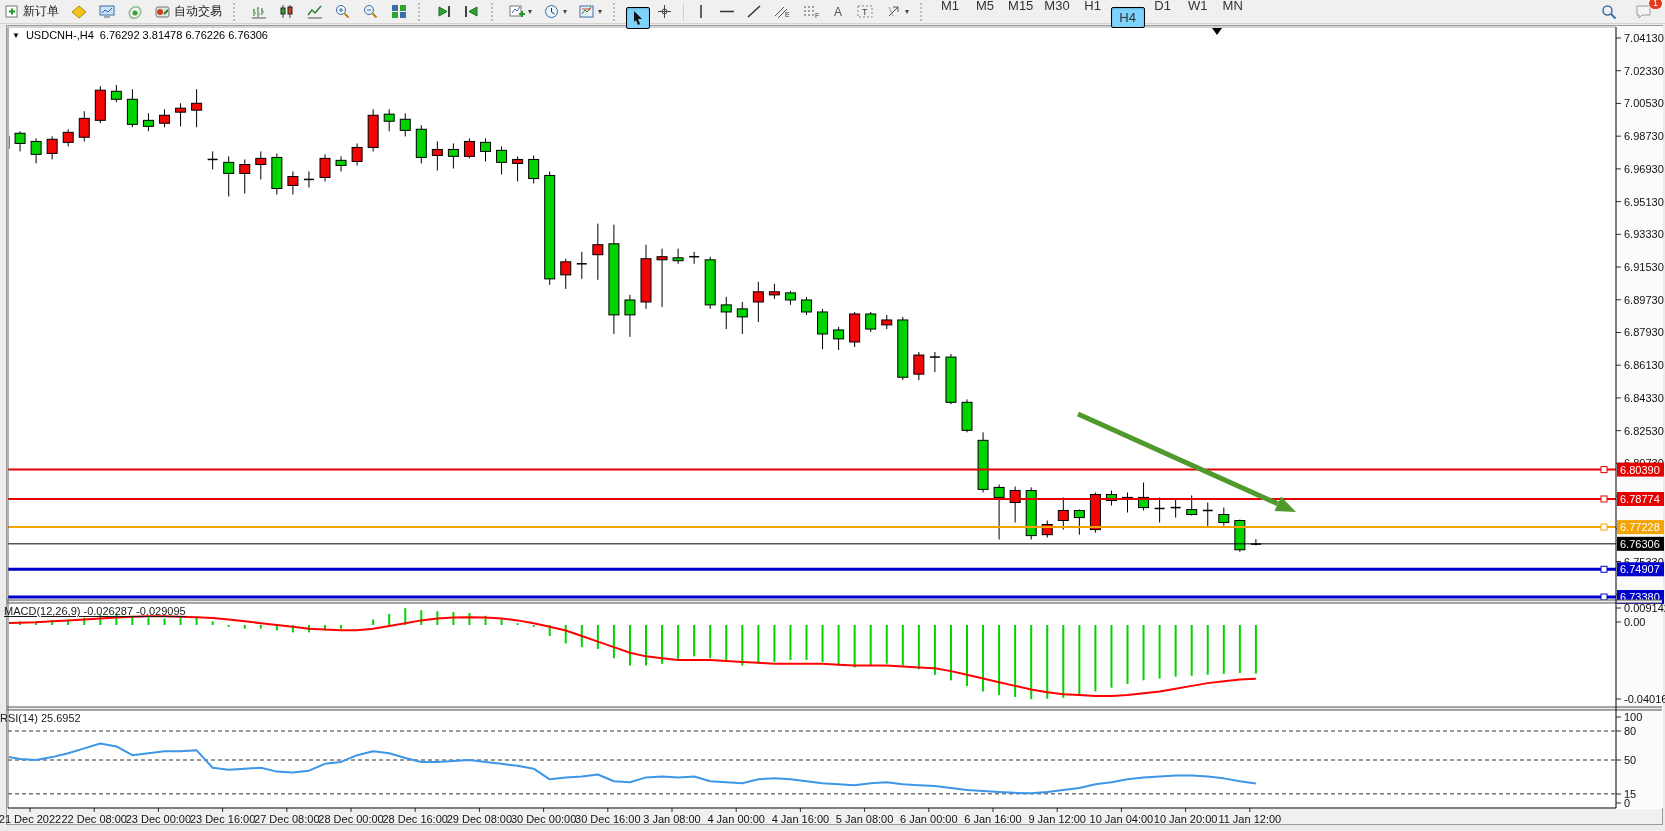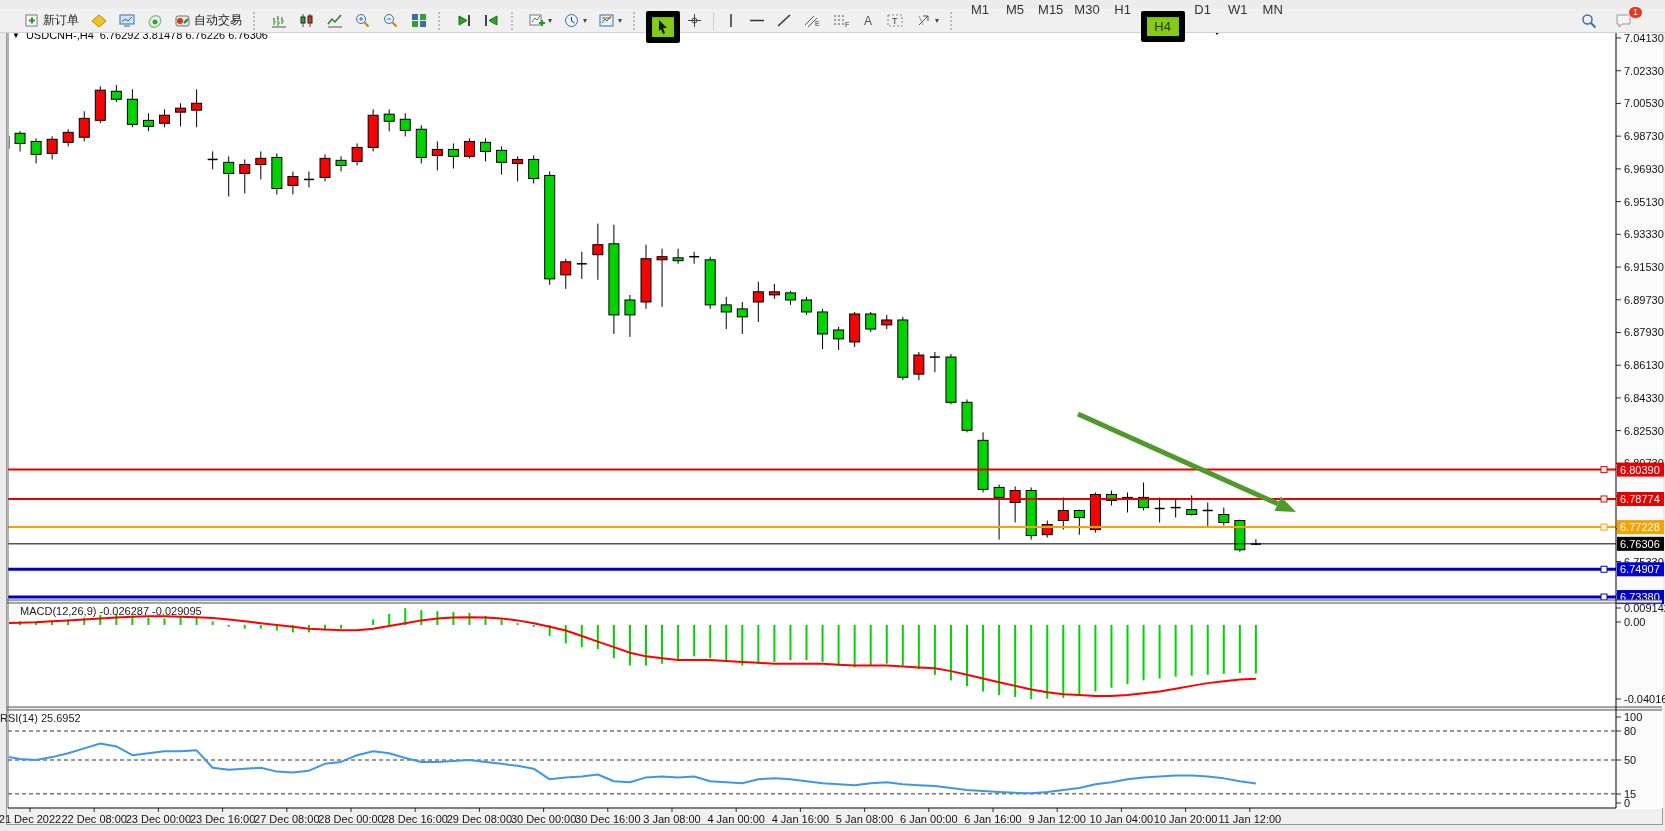--- a/index.html
+++ b/index.html
@@ -1,24 +1,24 @@
 <!DOCTYPE html>
 <html><head>
 <meta charset="utf-8">
 <style>
   html,body{margin:0;padding:0;}
   body{width:1665px;height:831px;position:relative;background:#ececec;
        font-family:"Liberation Sans",sans-serif;overflow:hidden;}
   
-  .toolbar{position:absolute;left:0;top:9px;width:1665px;height:24px;background:#f0f0f0;
-           border-bottom:1px solid #d6d3ce;display:flex;align-items:center;padding:0 20px;
+  .toolbar{position:absolute;left:0;top:0;width:1665px;height:24px;background:#f0f0f0;
+           border-bottom:1px solid #d6d3ce;display:flex;align-items:center;padding:0 0;
            box-sizing:border-box;z-index:5;gap:2px;}
   .tb-btn{height:20px;display:flex;align-items:center;gap:3px;padding:0 4px;border:1px solid transparent;
           border-radius:2px;font-size:12px;color:#1a1a1a;cursor:default;}
-  .tb-btn.pressed{border:6px solid #000000;background:#84cc16;box-shadow:inset 0 1px 2px rgba(0,0,0,.15);margin-top:12px;}
+  .tb-btn.pressed{border:1px solid #000000;background:#7dd3fc;box-shadow:inset 0 1px 2px rgba(0,0,0,.15);margin-top:12px;}
   .grip{width:5px;height:18px;border-left:2px dotted #bdbdbd;margin:0 4px;}
   .sep{width:1px;height:18px;background:#cfcfcf;margin:0 4px;}
   .tf-btn{height:19px;min-width:24px;justify-content:center;font-size:13px;color:#333;}
   .caret{font-size:8px;color:#444;}
   .right-icons{margin-left:auto;display:flex;align-items:center;gap:8px;padding-right:8px;}
   .badge-wrap{position:relative;}
   .badge{position:absolute;top:-5px;right:-7px;background:#e03c1f;color:#fff;font-size:9px;
          border-radius:8px;padding:0 4px;line-height:11px;border:1px solid #fff;}
   
   .chart-window{position:absolute;left:6px;top:25px;width:1657px;height:800px;background:#fff;
@@ -231,21 +231,21 @@
     </div>
   </div>
 </div>
 
 <div class="chart-window"></div>
 <div class="chart-title">
   <span class="tri">▼</span>
   <span>USDCNH-,H4</span>
   <span>6.76292 3.81478 6.76226 6.76306</span>
 </div>
-<div class="ind-label" style="left:20px;top:605px;">MACD(12,26,9) -0.026287 -0.029095</div>
+<div class="ind-label" style="left:4px;top:605px;text-decoration:underline;">MACD(12,26,9) -0.026287 -0.029095</div>
 <div class="ind-label" style="left:0;top:712px;">RSI(14) 25.6952</div>
 
 <svg id="chart-svg" width="1665" height="831">
     <rect x="7" y="26" width="1655" height="798" fill="#ffffff"></rect>
     <rect x="1617" y="26" width="46" height="782" fill="#fbfbfb"></rect>
     <rect x="7" y="809" width="1655" height="15" fill="#f0f0f0"></rect>
     <defs>
       <clipPath id="mainClip">
         <rect x="9" y="27" width="1607" height="573"></rect>
       </clipPath>

